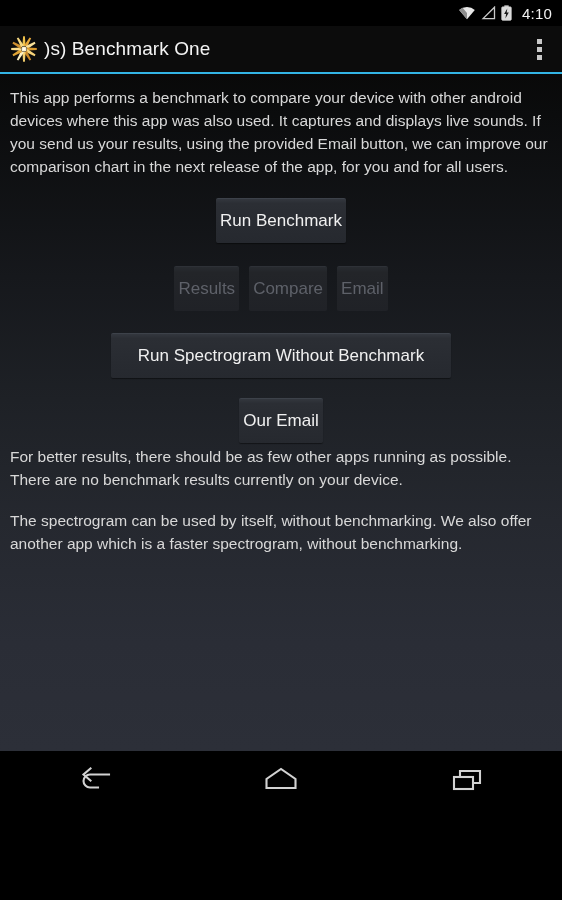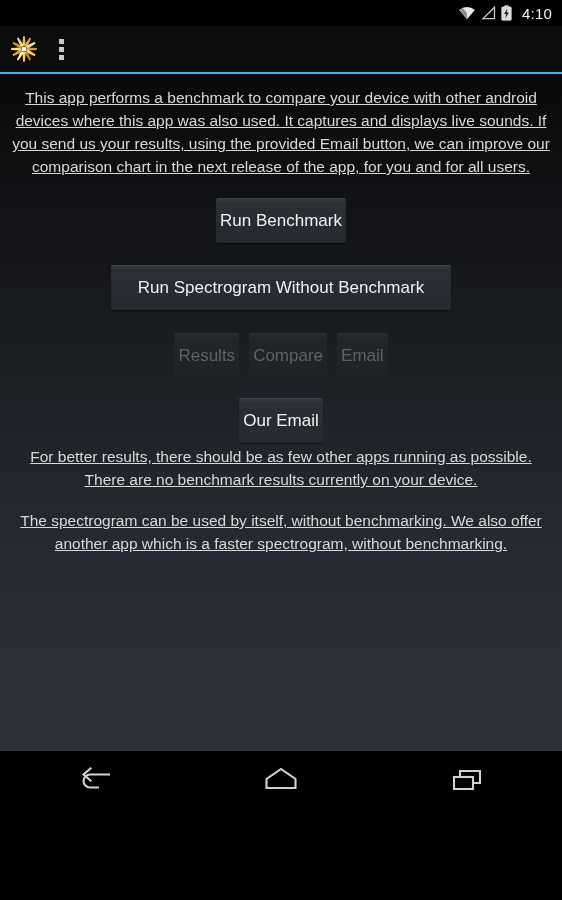--- a/index.html
+++ b/index.html
@@ -109,23 +109,22 @@
                 #2c2f38 100%);
     padding: 0 10px;
     box-sizing: border-box;
     overflow: hidden;
   }
 
   .para {
     color: #d8d8d8;
     font-size: 15.5px;
     line-height: 23px;
-    text-align: center;
+    text-align: left;
     margin: 0;
-    text-decoration: underline;
   }
   .para-intro { padding-top: 12px; }
   .para-note  { padding-top: 2px; }
   .para-spect { padding-top: 18px; }
 
   .btn-row {
     display: flex;
     justify-content: center;
     align-items: center;
     gap: 10px;
@@ -249,48 +248,49 @@
             <g transform="rotate(330)">
                 <path d="M-1.6 -3 L1.6 -3 L0.9 -12.8 L-0.9 -12.8 Z" fill="#f6d982"></path>
               </g>
           </g>
           <circle r="2.6" fill="#fdf3cf"></circle>
           <circle r="1.1" fill="#ffffff"></circle>
         </g>
       </svg>
     </div>
 
+    <div class="app-title">)s) Benchmark One</div>
 
     <div class="overflow-btn">
       <i></i>
         <i></i>
         <i></i>
     </div>
   </div>
 
   <div class="accent-line"></div>
 
   <div class="content">
 
     <p class="para para-intro">This app performs a benchmark to compare your device with other android devices where this app was also used. It captures and displays live sounds. If you send us your results, using the provided Email button, we can improve our comparison chart in the next release of the app, for you and for all users.</p>
 
     <div class="btn-row row-run">
       <button class="btn">Run Benchmark</button>
     </div>
 
-    <div class="btn-row row-spect">
-      <button class="btn btn-wide">Run Spectrogram Without Benchmark</button>
-    </div>
-
     <div class="btn-row row-secondary">
       <button class="btn disabled" disabled="">Results</button>
       <button class="btn disabled" disabled="">Compare</button>
       <button class="btn disabled" disabled="">Email</button>
     </div>
 
+    <div class="btn-row row-spect">
+      <button class="btn btn-wide">Run Spectrogram Without Benchmark</button>
+    </div>
+
     <div class="btn-row row-tools">
       <button class="btn">Our Email</button>
     </div>
 
     <p class="para para-note">For better results, there should be as few other apps running as possible.</p>
     <p class="para">There are no benchmark results currently on your device.</p>
 
     <p class="para para-spect">The spectrogram can be used by itself, without benchmarking. We also offer another app which is a faster spectrogram, without benchmarking.</p>
   </div>
 

